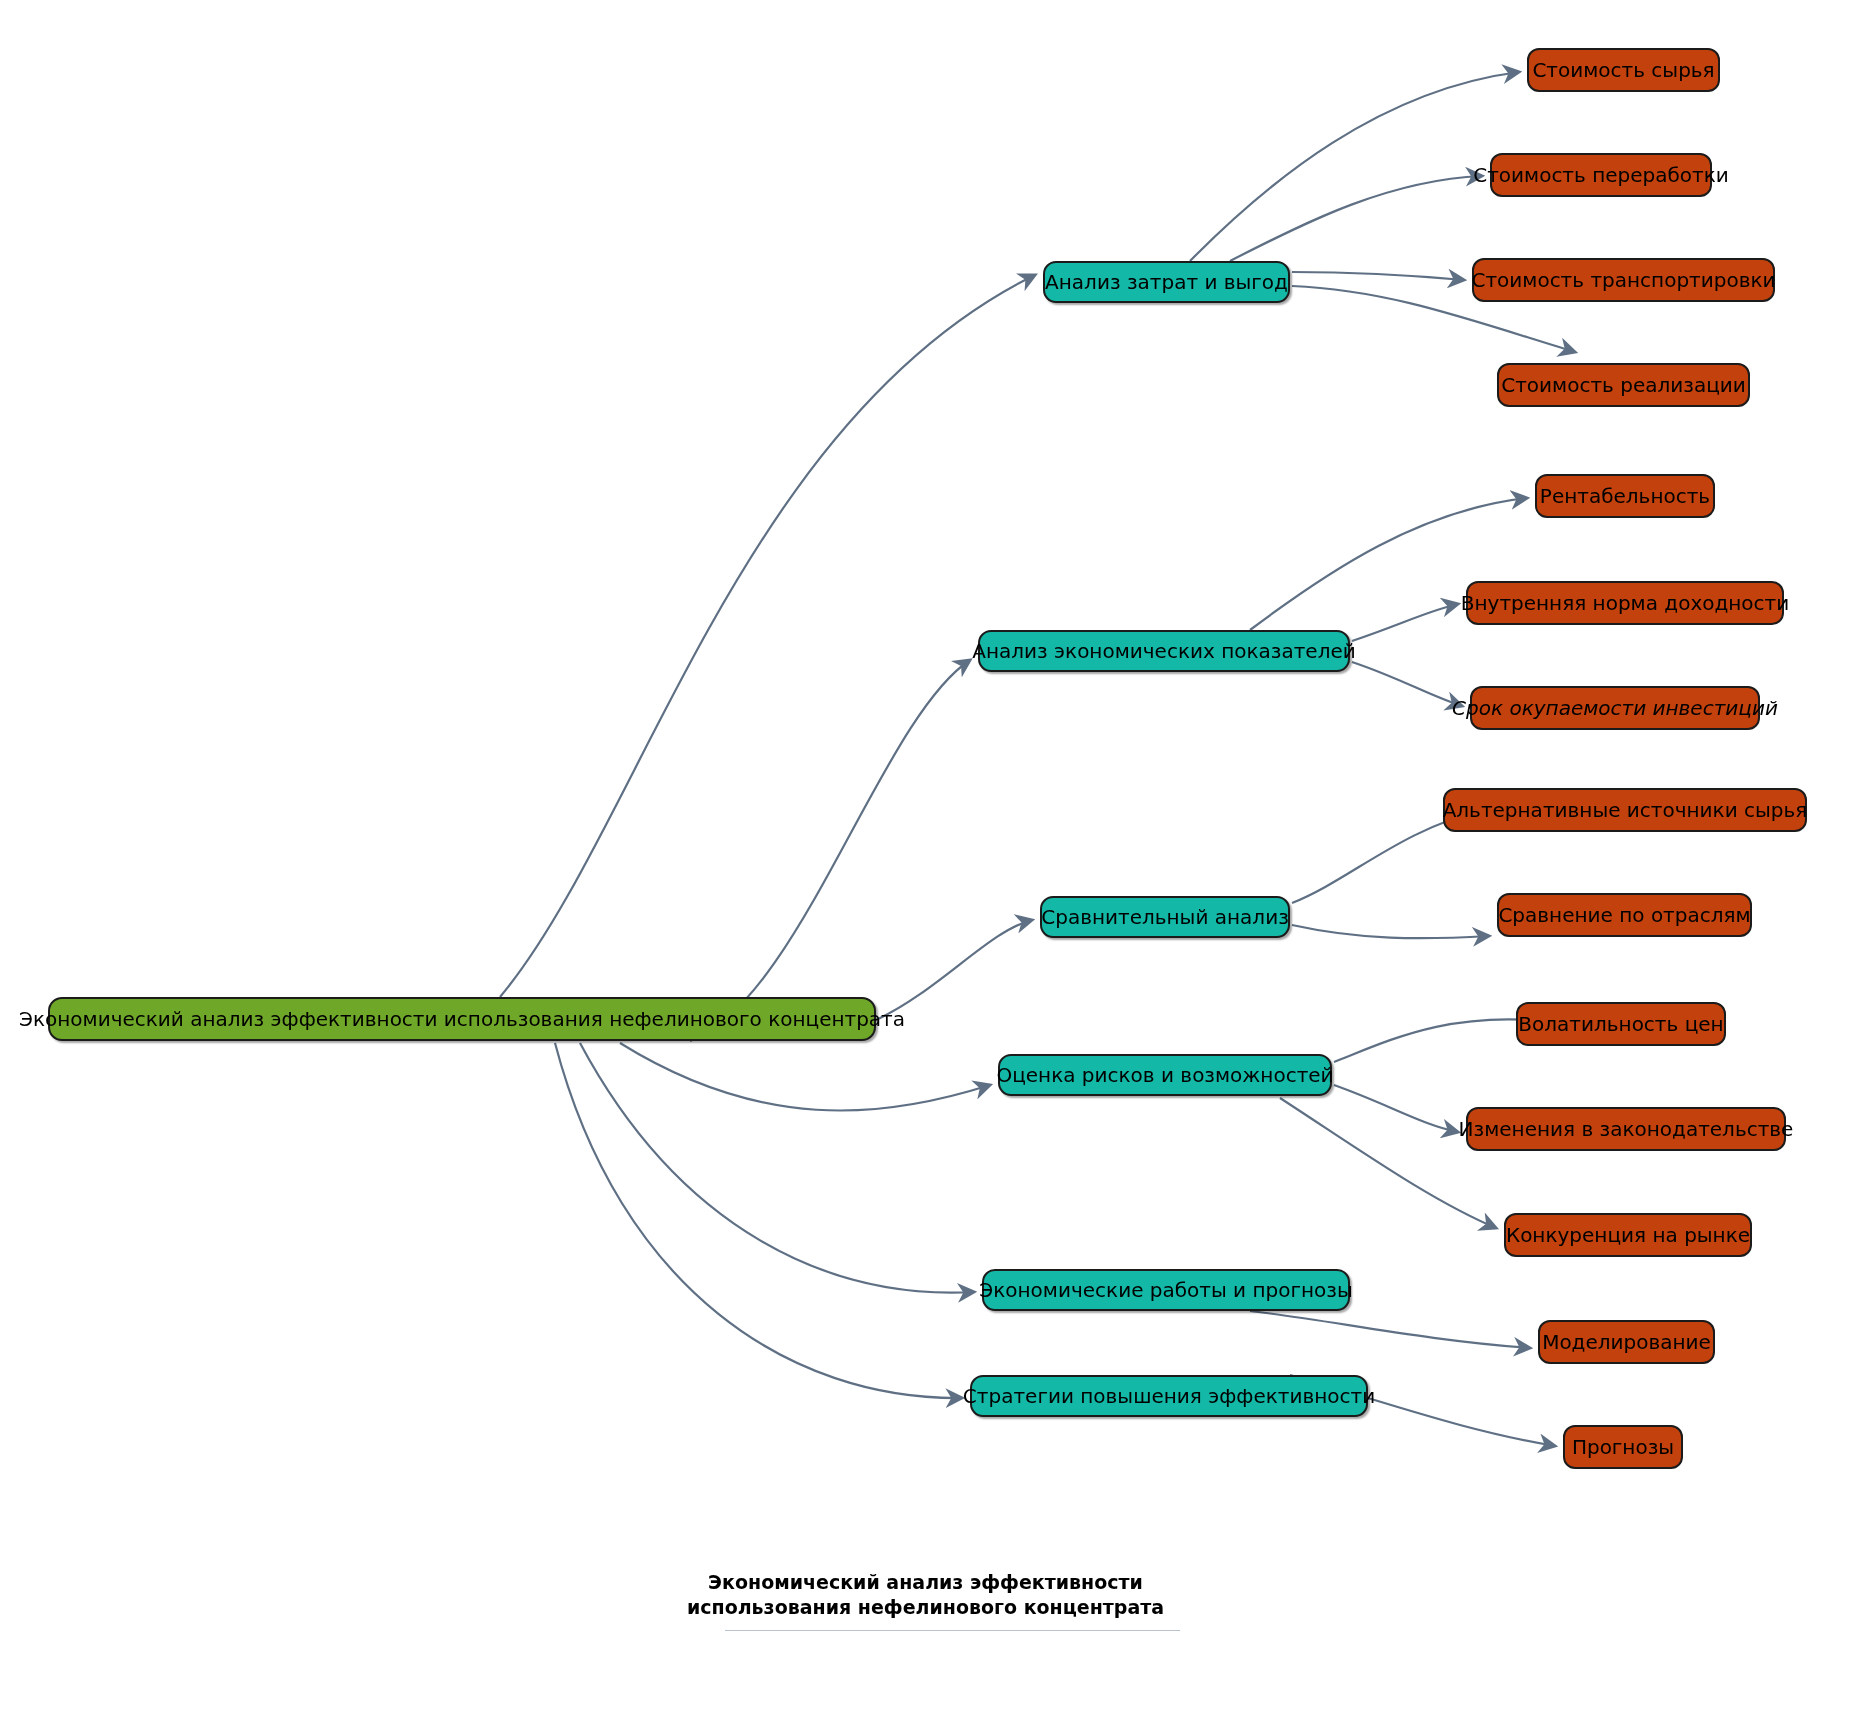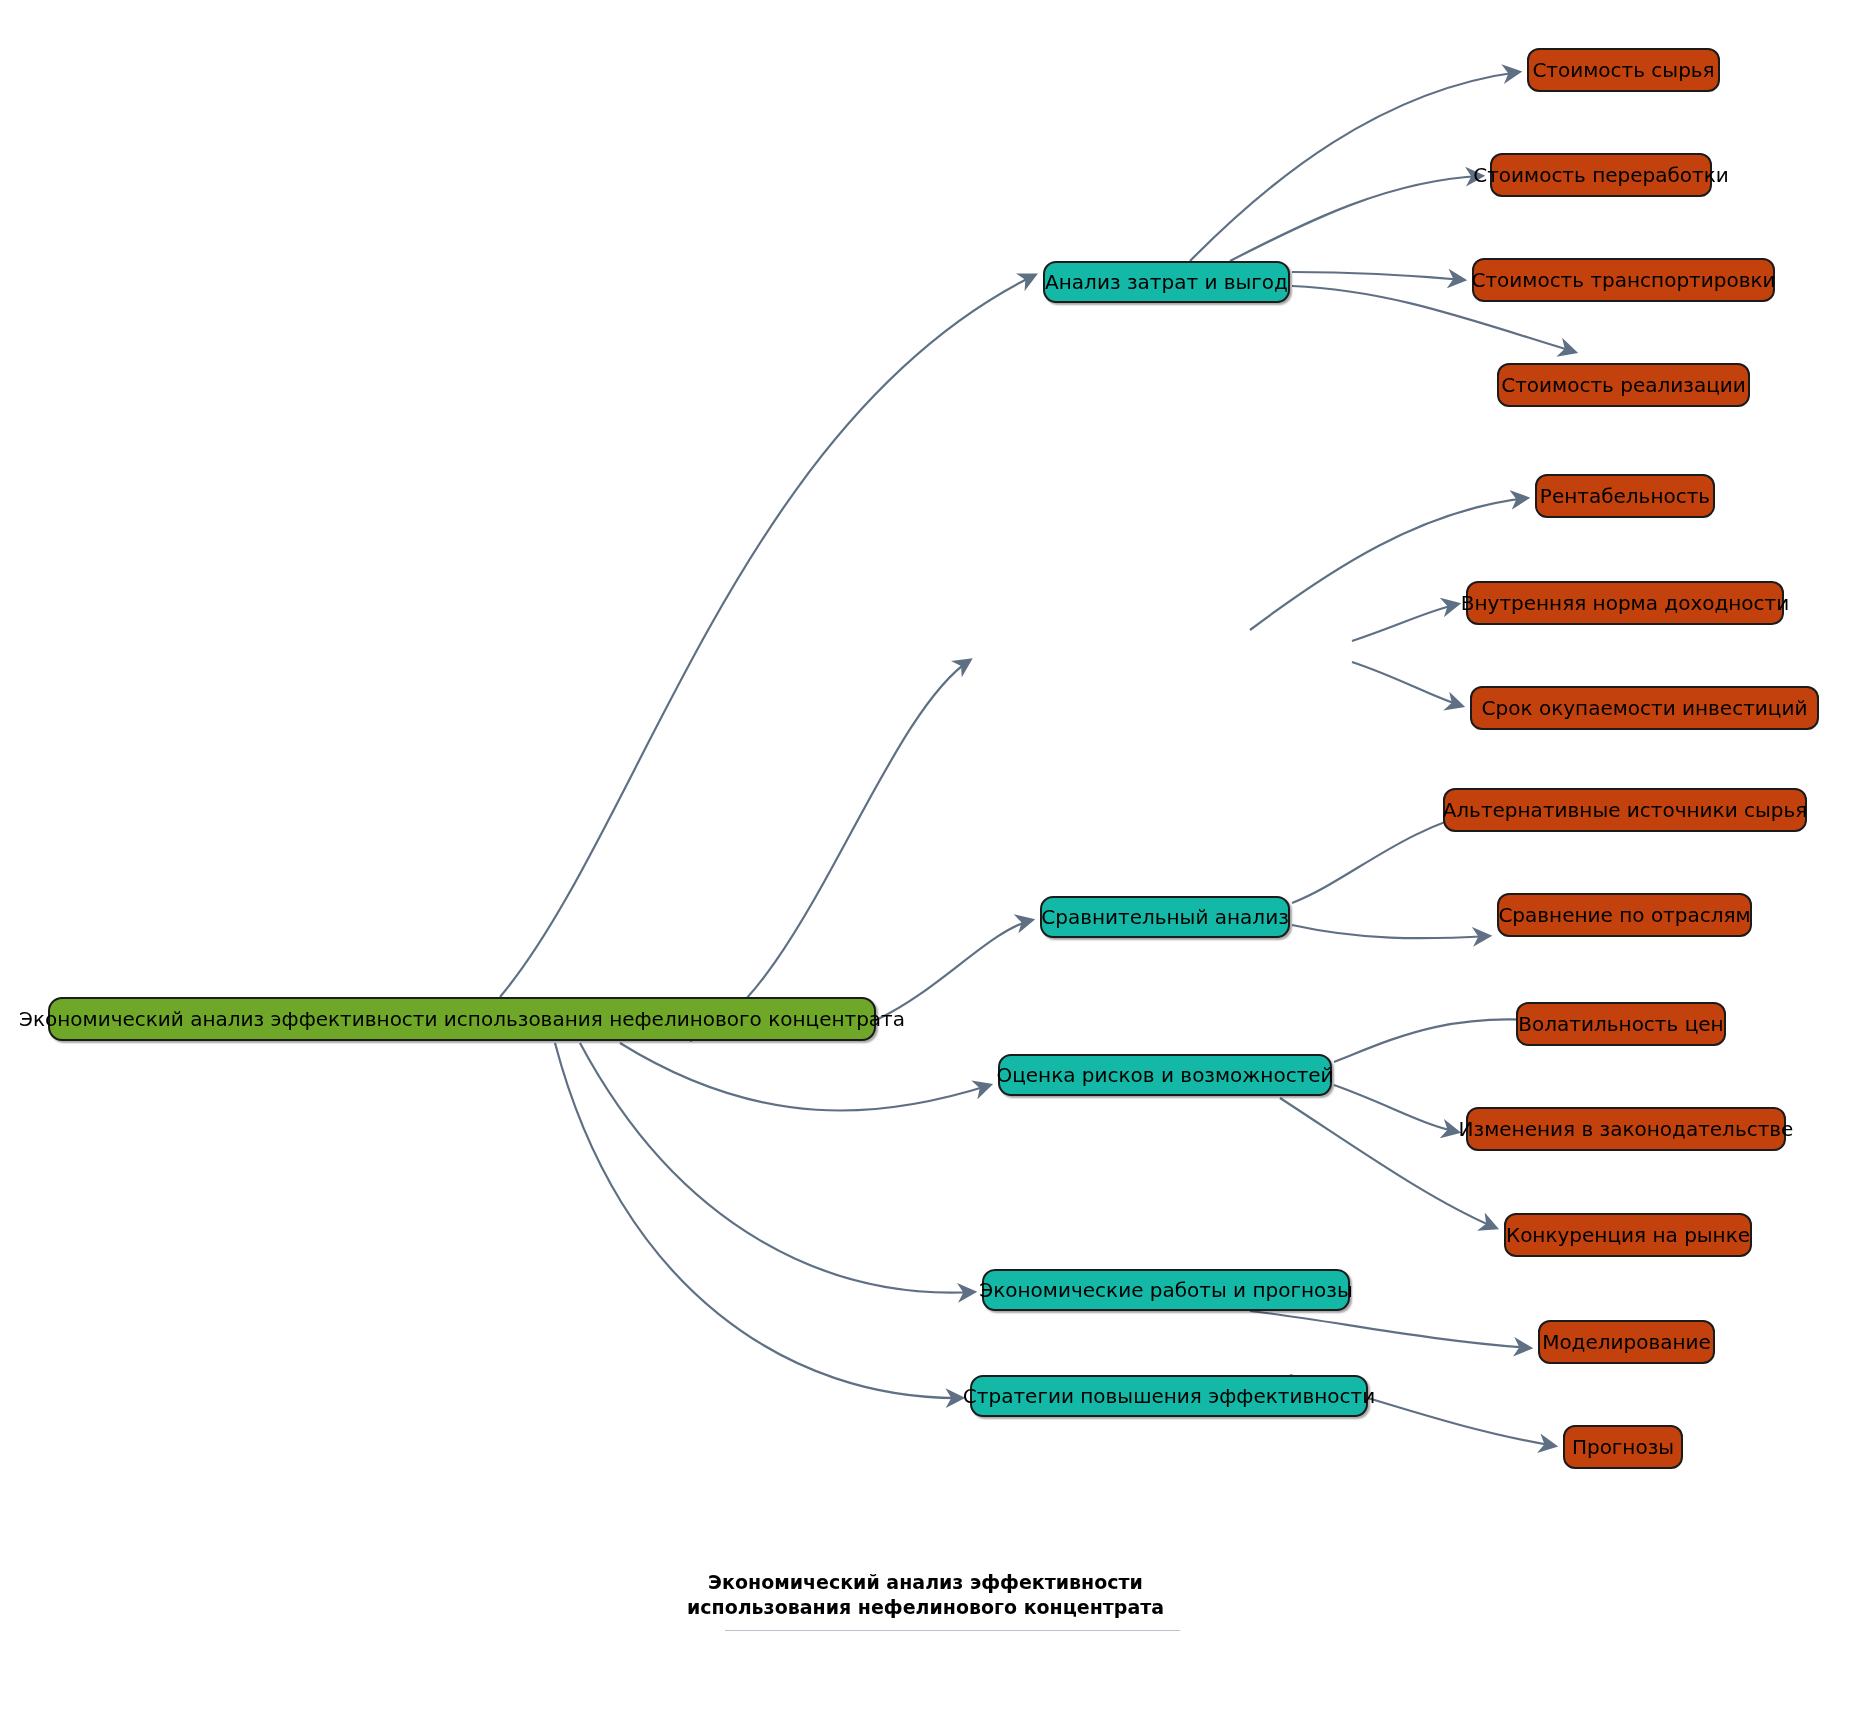--- a/index.html
+++ b/index.html
@@ -147,27 +147,30 @@
   <div class="node node-leaf" style="left:1490px; top:153px; width:222px;">
     <span>Стоимость переработки</span>
   </div>
   <div class="node node-leaf" style="left:1472px; top:258px; width:303px;">
     <span>Стоимость транспортировки</span>
   </div>
   <div class="node node-leaf" style="left:1497px; top:363px; width:253px;">
     <span>Стоимость реализации</span>
   </div>
 
+  <div class="node node-branch" style="left:978px; top:630px; width:372px;">
+    <span>Анализ экономических показателей</span>
+  </div>
   <div class="node node-leaf" style="left:1535px; top:474px; width:180px;">
     <span>Рентабельность</span>
   </div>
   <div class="node node-leaf" style="left:1466px; top:581px; width:318px;">
     <span>Внутренняя норма доходности</span>
   </div>
-  <div class="node node-leaf" style="left:1470px; top:686px; width:349px;">
+  <div class="node node-leaf" style="left:1470px; top:686px; width:290px;font-style:italic;">
     <span>Срок окупаемости инвестиций</span>
   </div>
 
   <div class="node node-branch" style="left:1040px; top:896px; width:250px;">
     <span>Сравнительный анализ</span>
   </div>
   <div class="node node-leaf" style="left:1443px; top:788px; width:364px;">
     <span>Альтернативные источники сырья</span>
   </div>
   <div class="node node-leaf" style="left:1497px; top:893px; width:255px;">

